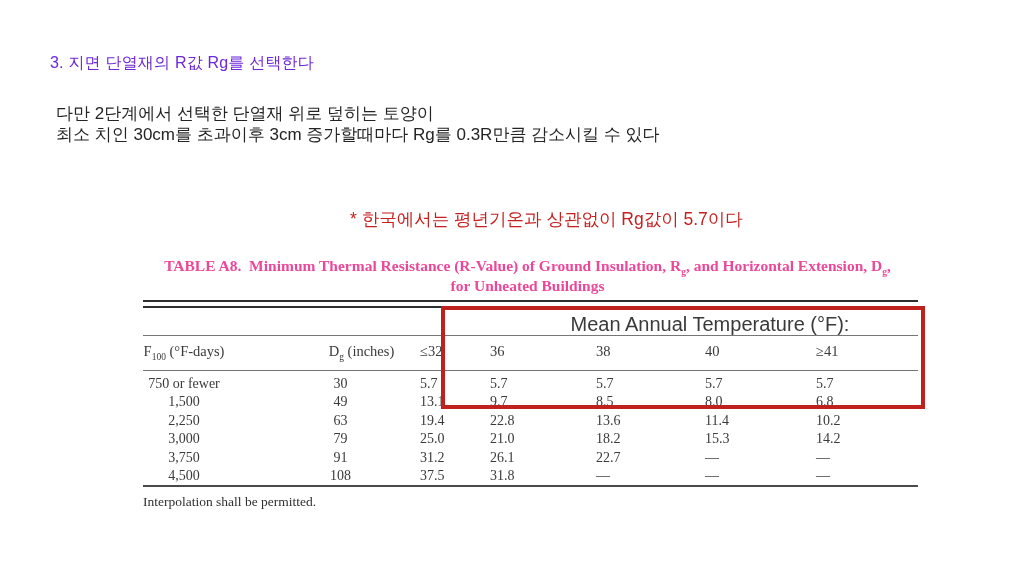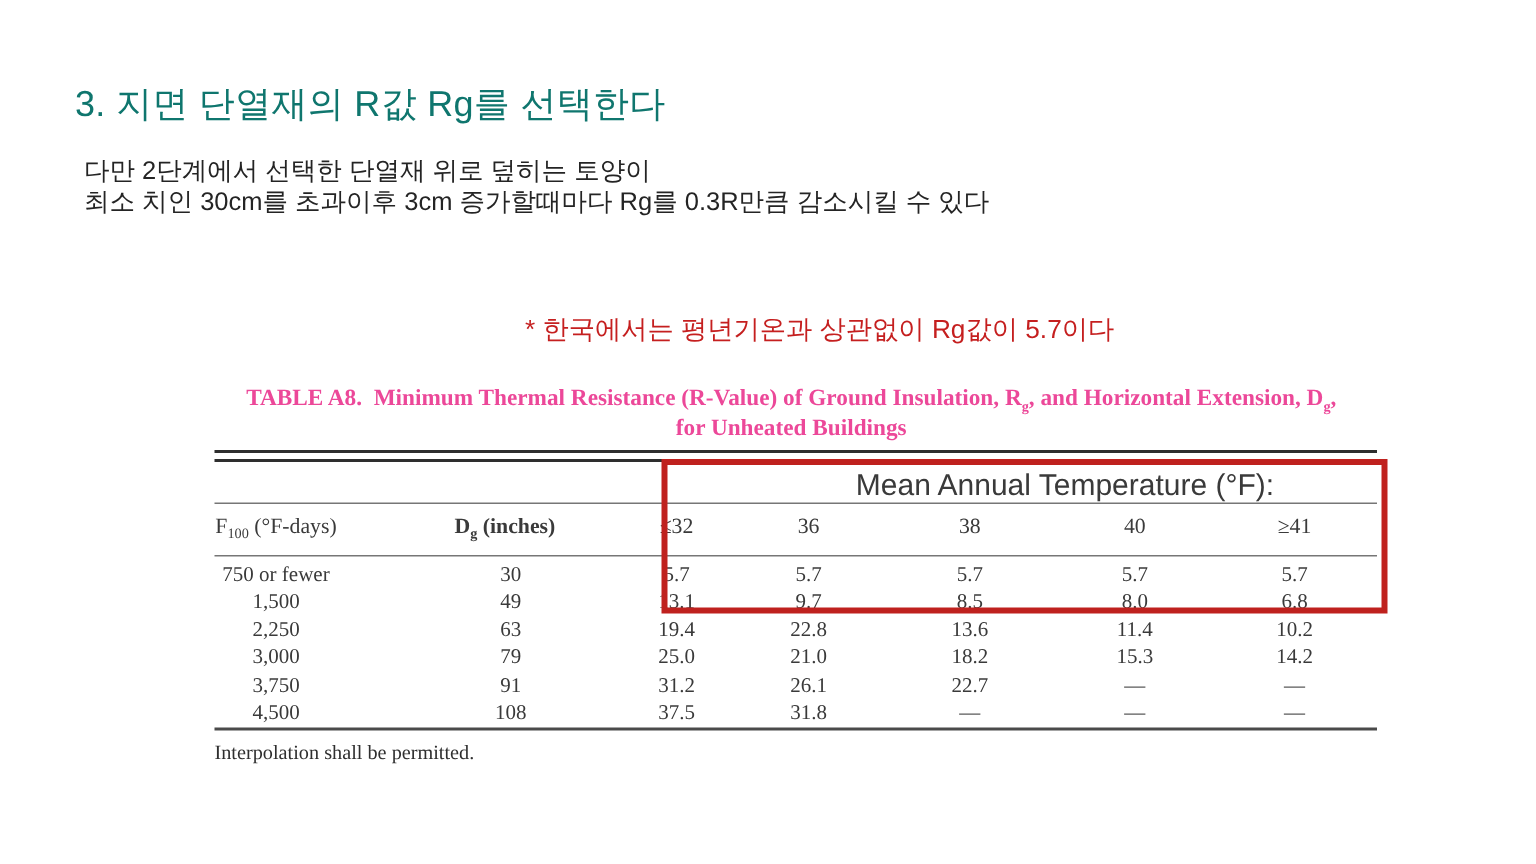--- a/index.html
+++ b/index.html
@@ -5,21 +5,21 @@
   html,body{margin:0;padding:0;background:#ffffff;}
   .slide{
     position:relative;
     width:1024px;height:576px;
     background:#ffffff;
     overflow:hidden;
     font-family:"Liberation Sans", sans-serif;
   }
   .slide-title{
     position:absolute;left:50px;top:53px;
-    font-size:24px;color:#0f766e;letter-spacing:0.2px;
+    font-size:16px;color:#6d28d9;letter-spacing:0.2px;
     white-space:nowrap;
   }
   .body-text{
     position:absolute;left:56px;top:104px;
     font-size:17px;line-height:20.5px;color:#242424;
     white-space:nowrap;
   }
   .red-note{
     position:absolute;left:350px;top:207px;
     font-size:17.5px;color:var(--note_red,#c51f1f);
@@ -48,23 +48,23 @@
     white-space:nowrap;
   }
   .thead{font-size:14.5px;}
   .c0{width:82px;text-align:center;}
   .c1{width:195px;text-align:center;padding-left:36px;}
   .c2{width:70px;}
   .c3{width:106px;}
   .c4{width:109px;}
   .c5{width:111px;}
   .c6{width:102px;}
-  .num{text-align:center;padding-right:8px;}
+  .num{text-align:left;padding-right:8px;}
   .h0{text-align:center;overflow:visible;}
-  .h1{text-align:left;padding-left:78px;font-weight:bold;}
+  .h1{text-align:center;padding-left:78px;}
   .footnote{
     position:absolute;left:143px;top:494px;
     font-family:"Liberation Serif", serif;font-size:13.5px;color:#2f2f2f;
   }
   .highlight-box{
     position:absolute;left:441px;top:306px;width:484px;height:103px;
     border:4px solid var(--highlight_red,#bf211e);
     background:transparent;
   }
 </style>

